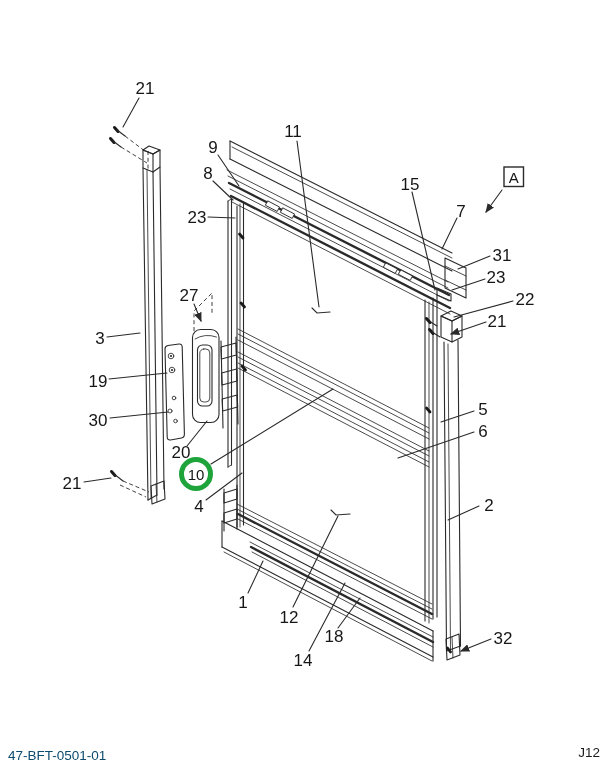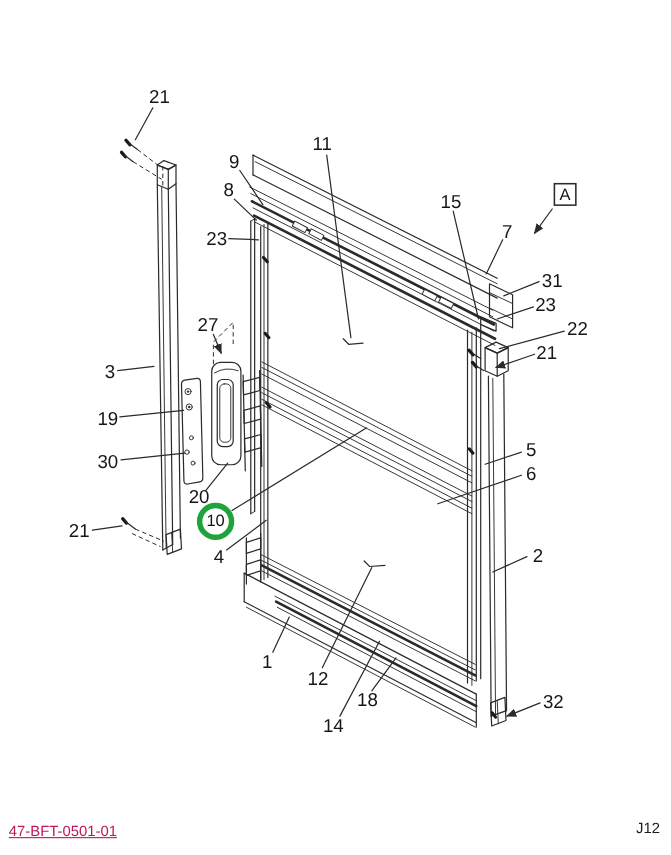--- a/index.html
+++ b/index.html
@@ -11,21 +11,21 @@
   .thin{stroke-width:0.85;}
   .thick{stroke-width:2.4;}
   .dash{stroke:#2a2a2a;fill:none;stroke-width:0.9;stroke-dasharray:4 2.8;}
   .head{stroke:#1a1a1a;stroke-width:3;stroke-linecap:round;}
   .tick{stroke:#1a1a1a;stroke-width:2.8;stroke-linecap:round;}
   .leader{stroke:#2a2a2a;fill:none;stroke-width:1.1;stroke-linecap:round;}
   .white{fill:#ffffff;}
   .callout{font:17px "Liberation Sans",sans-serif;fill:#161616;text-anchor:middle;dominant-baseline:central;}
   .circled{font-size:15px;}
   .detail-letter{font:15px "Liberation Sans",sans-serif;fill:#161616;text-anchor:middle;dominant-baseline:central;}
-  .footer-left{position:absolute;left:8px;top:748px;font-size:13.5px;color:#be185d;text-decoration:underline;}
+  .footer-left{position:absolute;left:8px;top:748px;font-size:13.5px;color:#0c4a6e;}
   .footer-right{position:absolute;right:10px;top:745px;font-size:13.5px;color:#1c1c1c;}
 </style>
 </head>
 <body>
 
 <div class="page">
 
 <svg width="610" height="777" viewBox="0 0 610 777">
   <defs>
     <marker id="arr" markerWidth="9" markerHeight="7" refX="7.5" refY="3.5" orient="auto">

